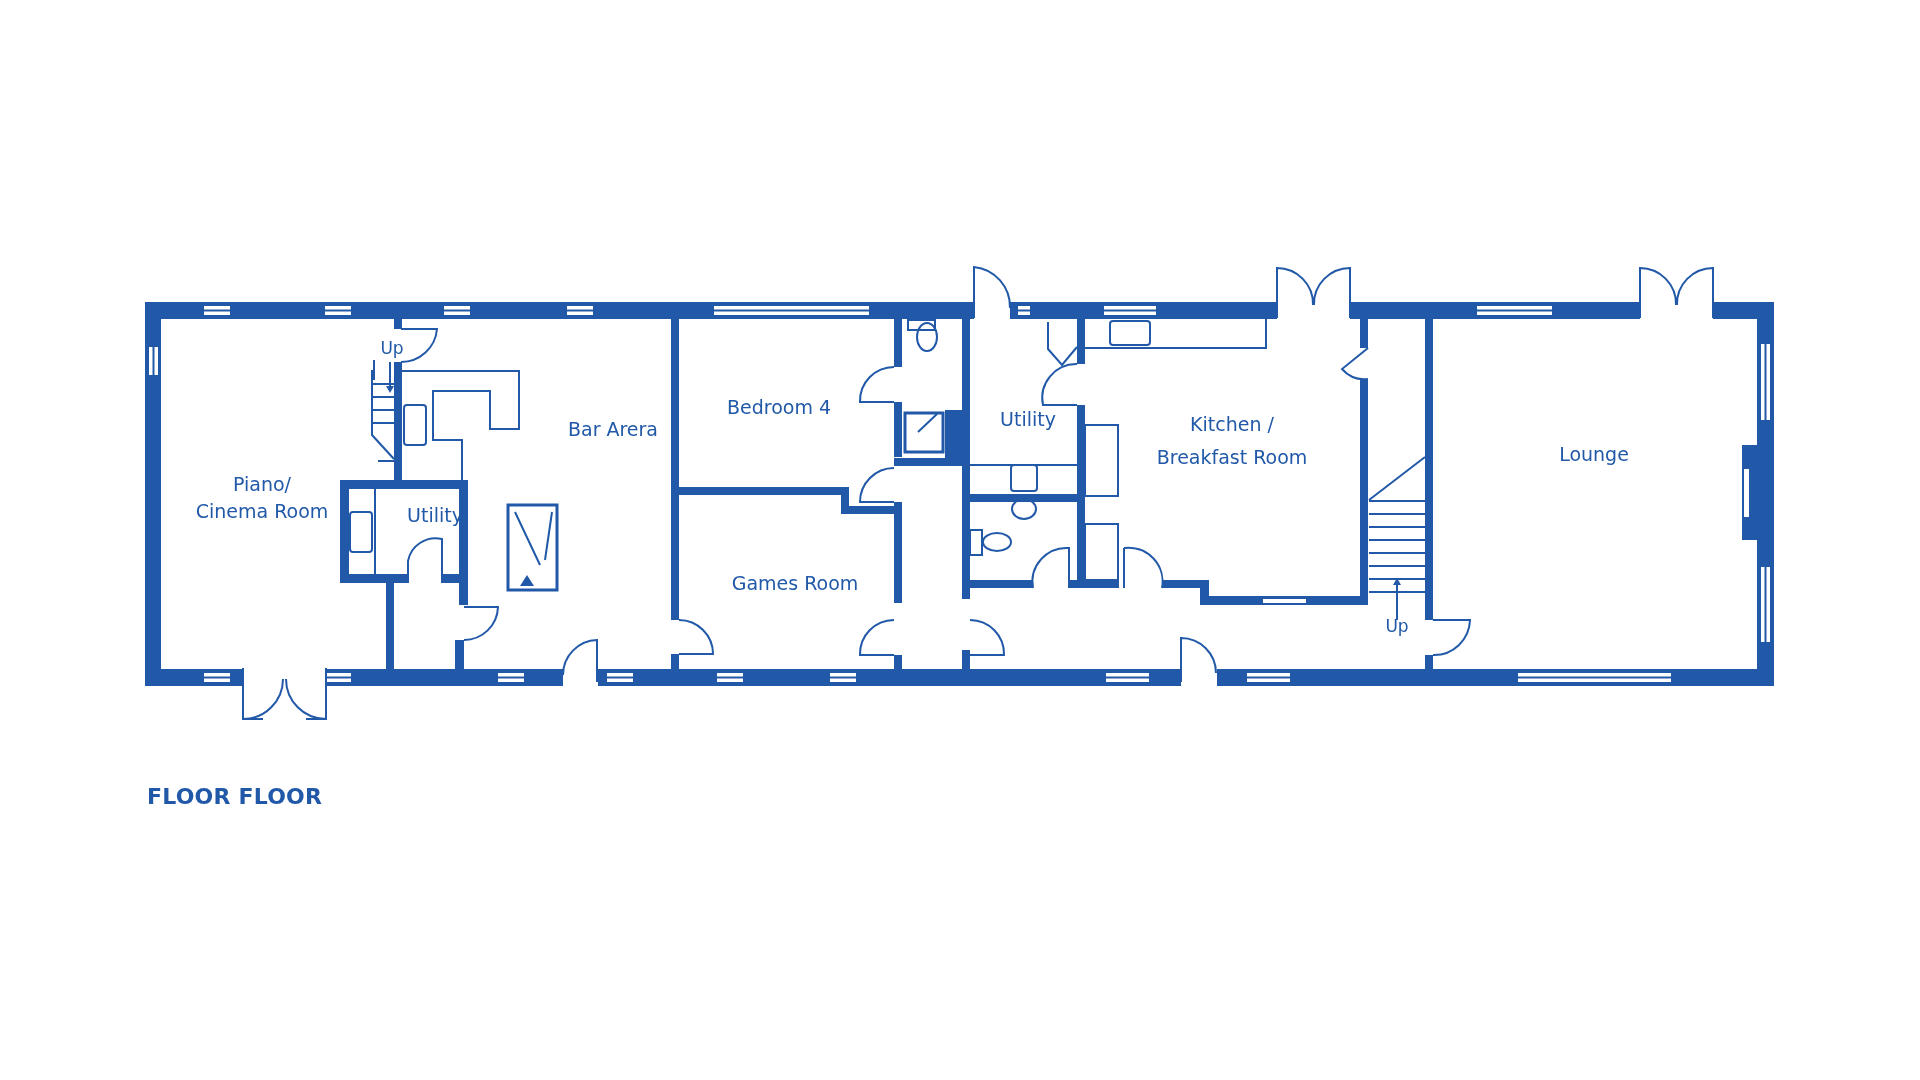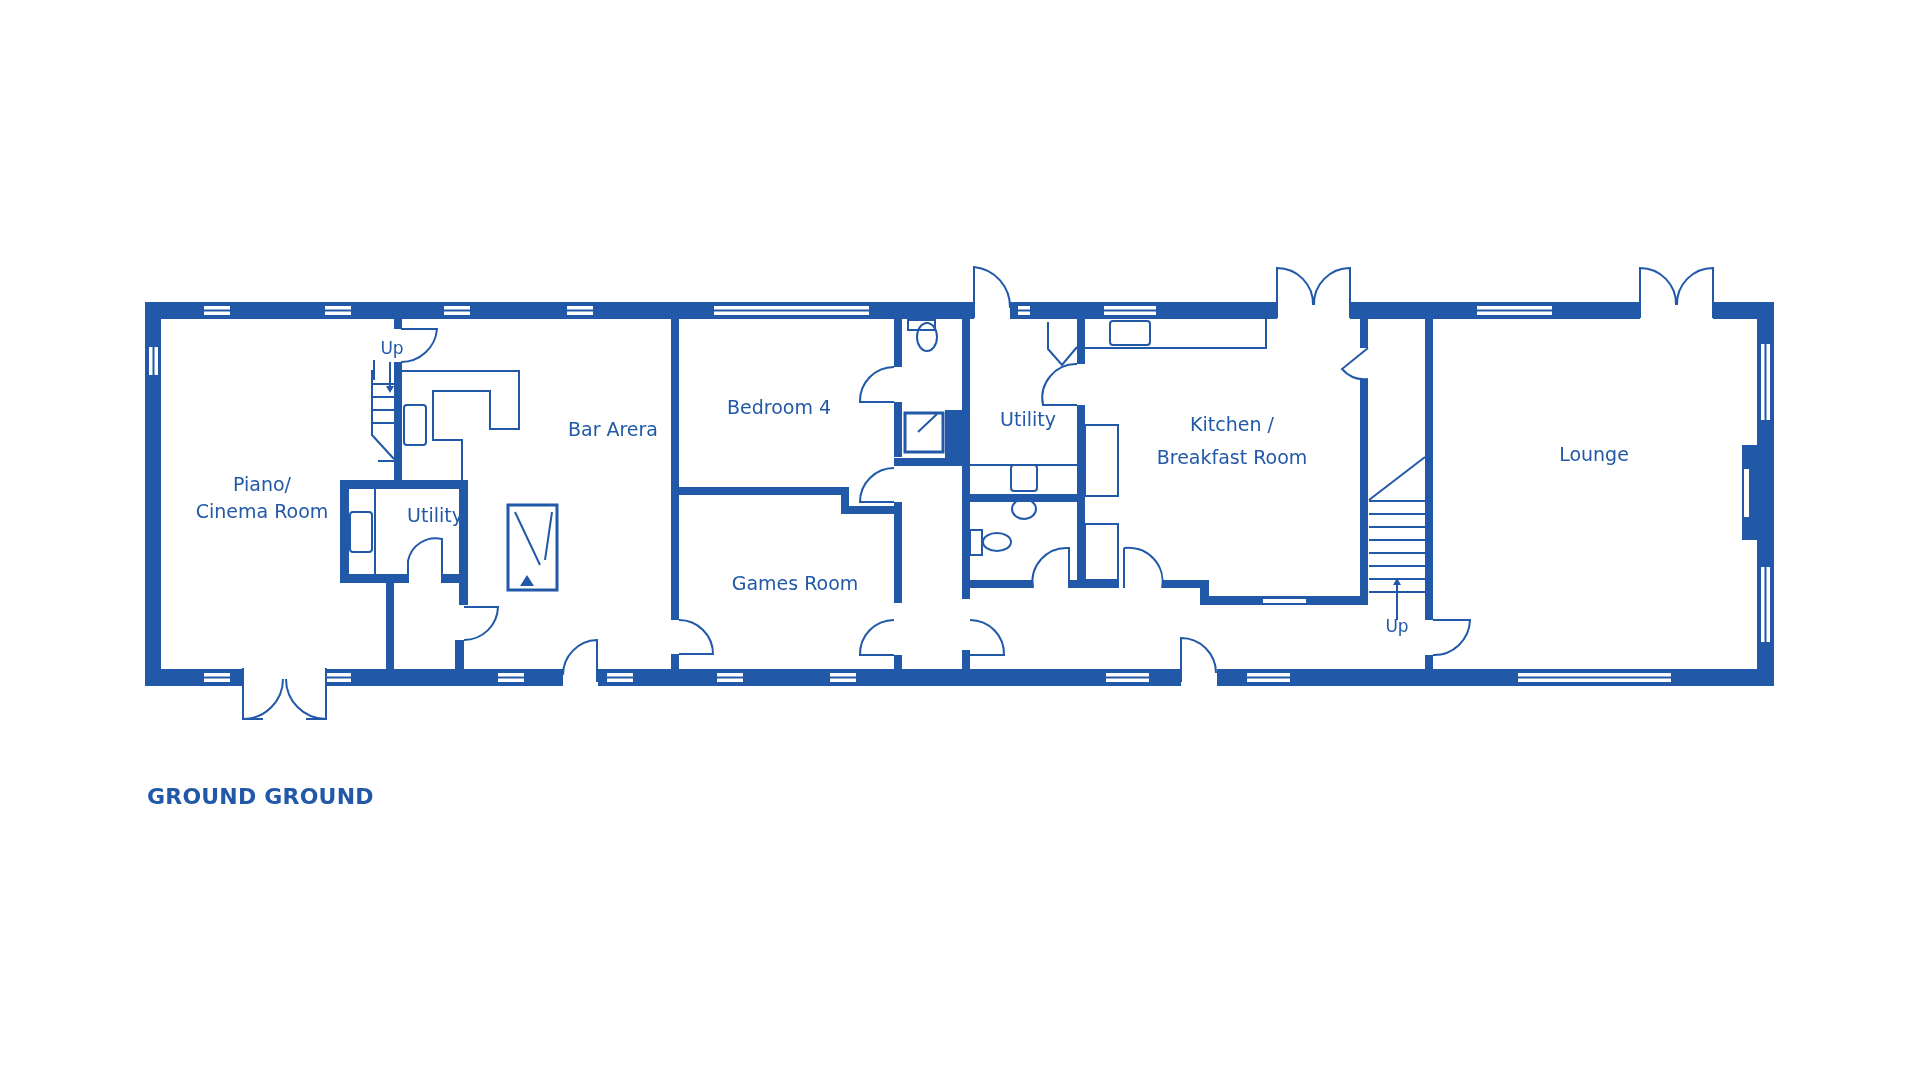--- a/index.html
+++ b/index.html
@@ -231,13 +231,13 @@
     <text class="lbl" x="795" y="590">Games Room</text>
     <text class="lbl" x="1028" y="426">Utility</text>
     <text class="lbl" x="1232" y="431">Kitchen /</text>
     <text class="lbl" x="1232" y="464">Breakfast Room</text>
     <text class="lbl" x="1594" y="461">Lounge</text>
     <text class="lbl" x="392" y="354" style="font-size:17px">Up</text>
     <text class="lbl" x="1397" y="632" style="font-size:17px">Up</text>
   </g>
 </svg>
 
-<div class="floor-title">GROUND GROUND</div>
+<div class="floor-title">FLOOR FLOOR</div>
 
 </body></html>

